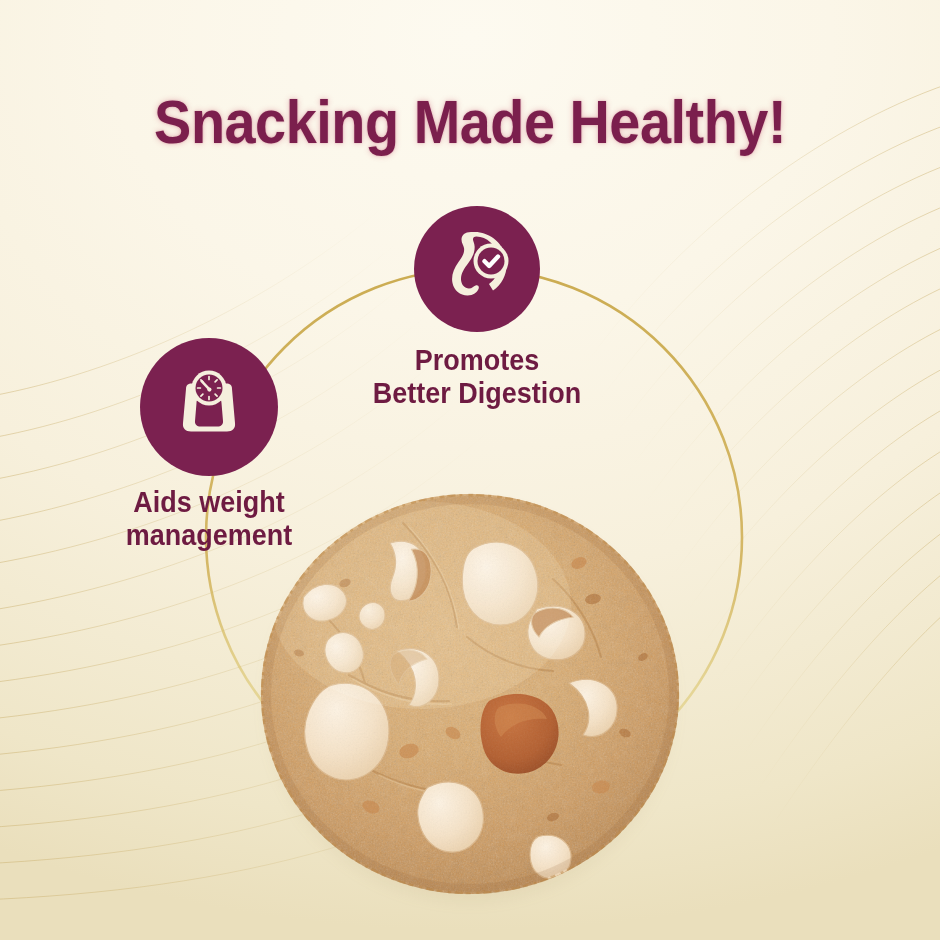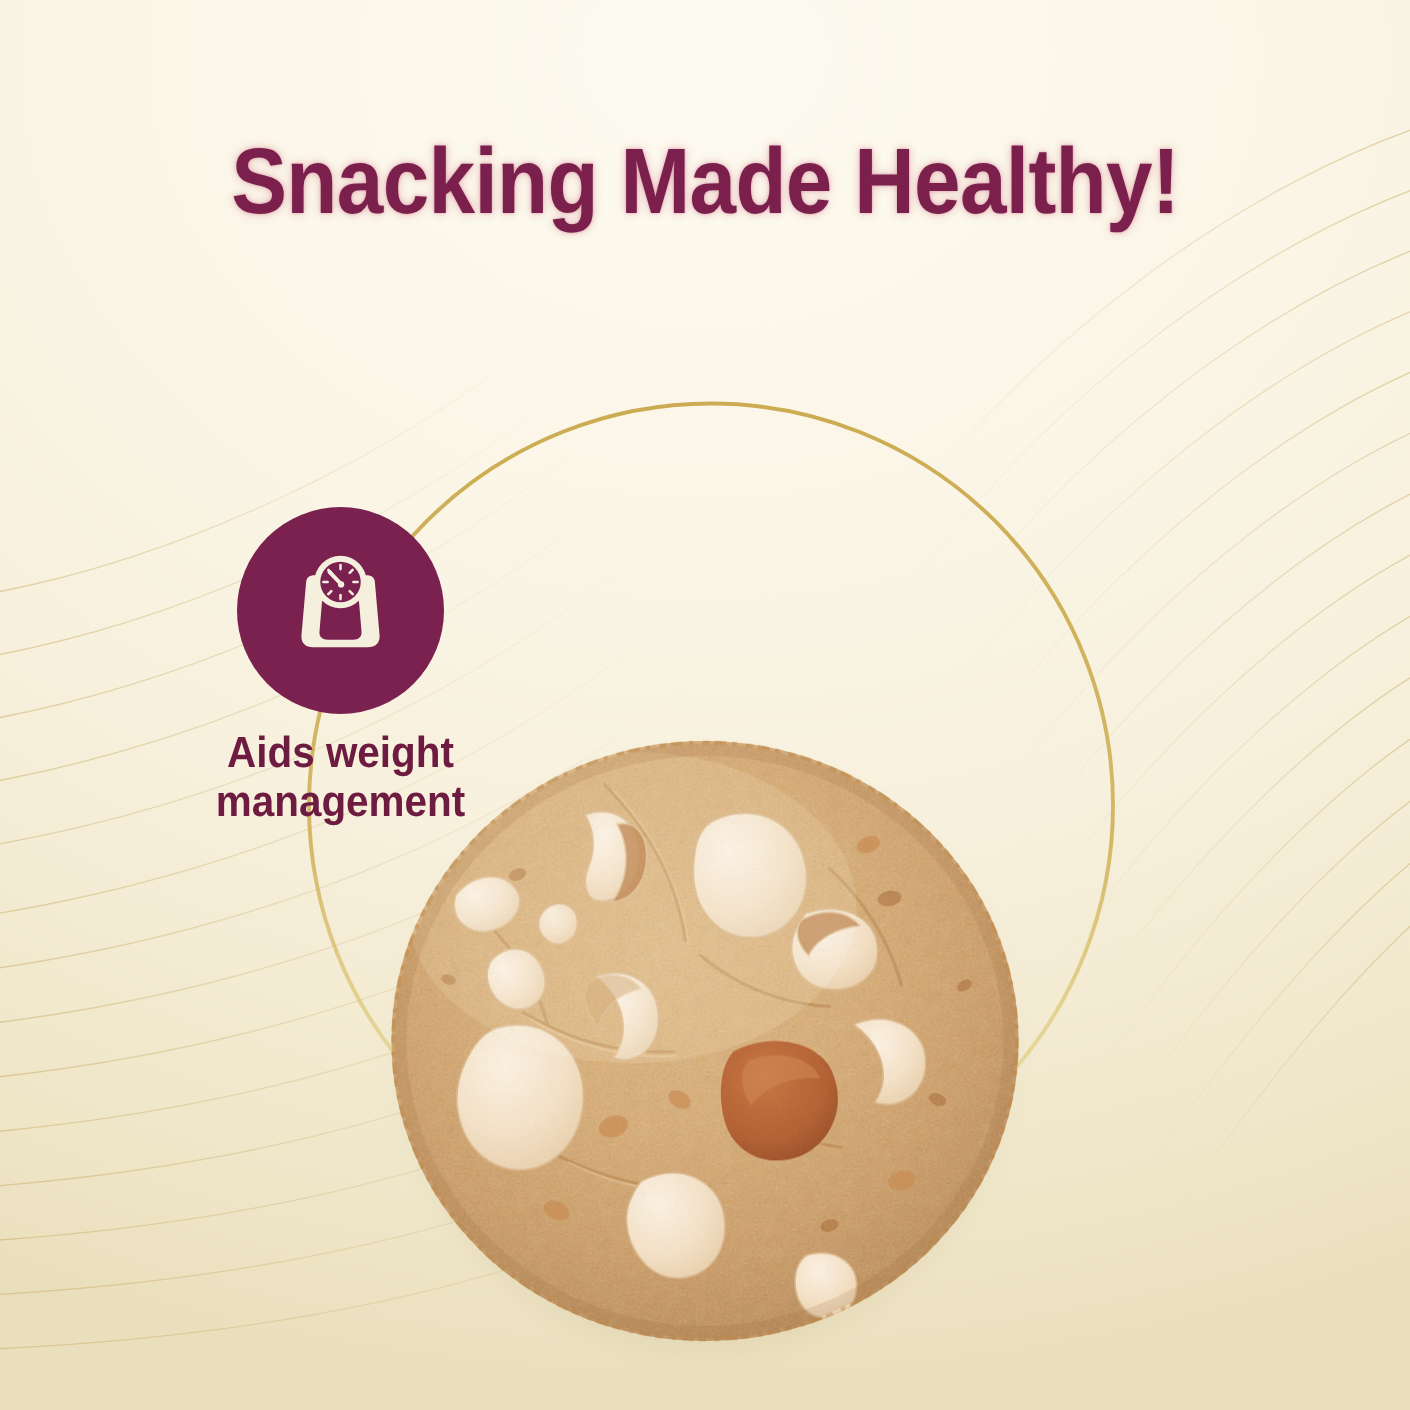--- a/index.html
+++ b/index.html
@@ -44,21 +44,21 @@
     font-size:29px;line-height:1.13;
     white-space:nowrap;
   }
   .caption span{display:block;}
 
   
   #node-digestion{left:414px;top:206px;}
   #node-digestion .bubble{width:126px;height:126px;}
   #node-digestion .caption{top:138px;}
 
-  #node-weight{left:158px;top:338px;}
+  #node-weight{left:140px;top:338px;}
   #node-weight .bubble{width:138px;height:138px;}
   #node-weight .caption{top:148px;}
 
   #node-fuller{left:664px;top:334px;}
   #node-fuller .bubble{width:138px;height:138px;}
   #node-fuller .caption{top:148px;}
 
   .cookie-wrap{
     position:absolute;left:253px;top:487px;width:434px;height:420px;
   }
@@ -127,20 +127,52 @@
       <linearGradient id="goldArc" x1="0" y1="0" x2="0" y2="1">
         <stop offset="0%" stop-color="#c9a84a" stop-opacity="0.95"></stop>
         <stop offset="55%" stop-color="#cfae52" stop-opacity="0.85"></stop>
         <stop offset="82%" stop-color="#ddc96f" stop-opacity="0.55"></stop>
         <stop offset="100%" stop-color="#e6d68a" stop-opacity="0.10"></stop>
       </linearGradient>
     </defs>
     <circle cx="474" cy="537" r="268" fill="none" stroke="url(#goldArc)" stroke-width="2.6"></circle>
   </svg>
 
+  <div class="node" id="node-digestion">
+    <div class="bubble">
+      <svg width="92" height="92" viewBox="0 0 92 92">
+
+        <path d="M40 9 C 34 9 30.5 12 30.5 16.5 C 30.5 20 32.5 22 33 25
+                 C 33.8 30 31 34 27.5 39
+                 C 22.5 46 20 53 21.5 60
+                 C 23 67.5 29 72.5 36.5 72.5
+                 C 42.5 72.5 46 69.5 47.5 66
+                 C 48.6 63.3 46.8 61.6 44.6 62.4
+                 C 42.4 63.2 41.2 65.4 38 65.4
+                 C 33.6 65.4 30.6 62 30.1 57.6
+                 C 29.4 51.6 32.6 46.2 37 40.5
+                 C 41.5 34.6 44 29 43.6 23.2
+                 C 43.4 20 42 18 42 16.4
+                 C 42 14.6 43.2 13.6 45.4 13.6
+                 C 56 13.6 65 22.6 67.5 33.4
+                 C 70 44.4 66.5 55 58 61
+                 L 62 67.5 C 73 60 78 46.5 74.6 33
+                 C 71 18.6 57 9 44 9 Z" fill="#f5efdd"></path>
+
+        <circle cx="60" cy="38" r="17.5" fill="#f5efdd"></circle>
+        <circle cx="60" cy="38" r="13.5" fill="#7b2150"></circle>
+
+        <path d="M53.5 38.2 L 58.2 43 L 67 33.6" fill="none" stroke="#ffffff" stroke-width="4.4" stroke-linecap="round" stroke-linejoin="round"></path>
+      </svg>
+    </div>
+    <div class="caption">
+      <span>Promotes</span>
+      <span>Better Digestion</span>
+    </div>
+  </div>
 
   <div class="node" id="node-weight">
     <div class="bubble">
       <svg width="96" height="96" viewBox="0 0 96 96">
 
         <path d="M25 30 C 25 26 27 24.5 31 24.5 L 65 24.5 C 69 24.5 71 26 71 30
                  L 74 64 C 74.6 69.5 71.5 72.5 66 72.5 L 30 72.5
                  C 24.5 72.5 21.4 69.5 22 64 Z" fill="#f5efdd"></path>
 
         <path d="M35.5 44 C 35.5 40.5 37.5 39 41 39 L 55 39 C 58.5 39 60.5 40.5 60.5 44

